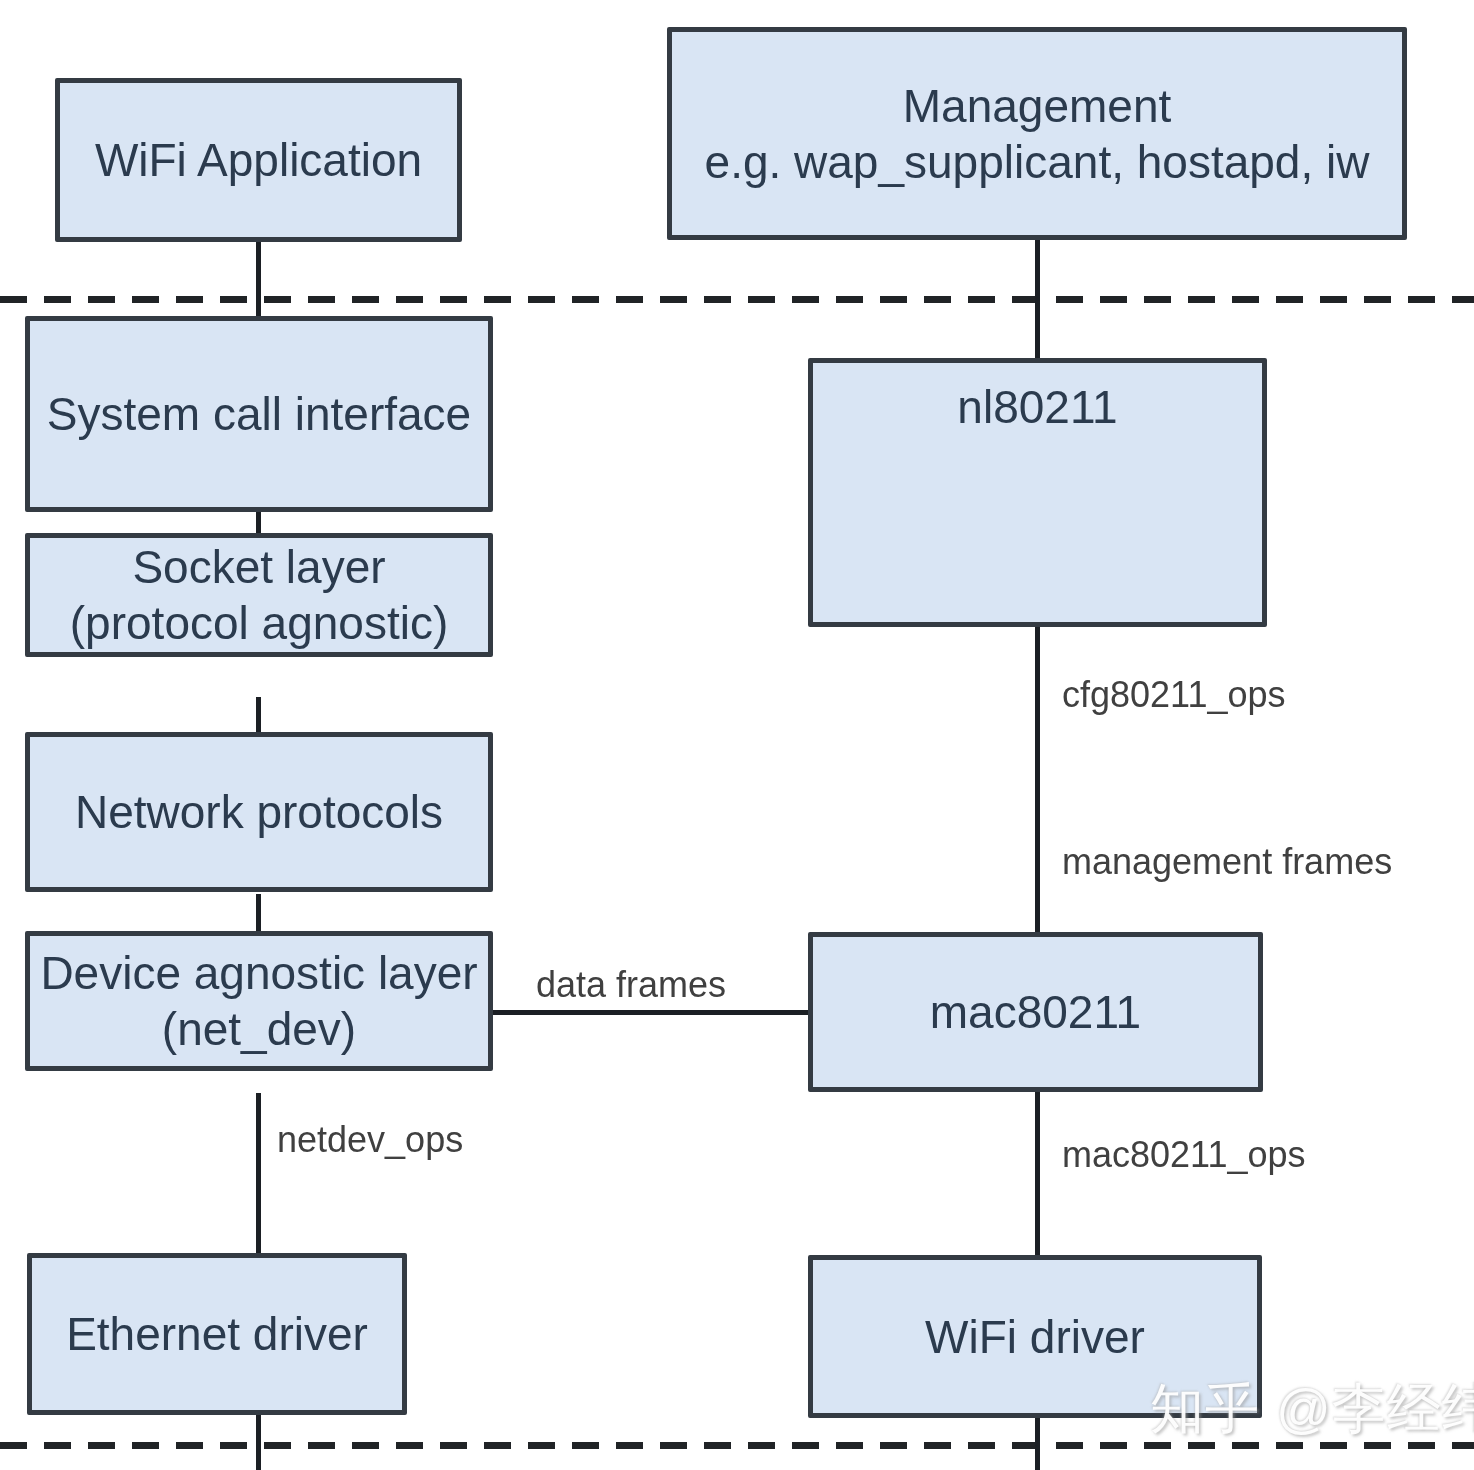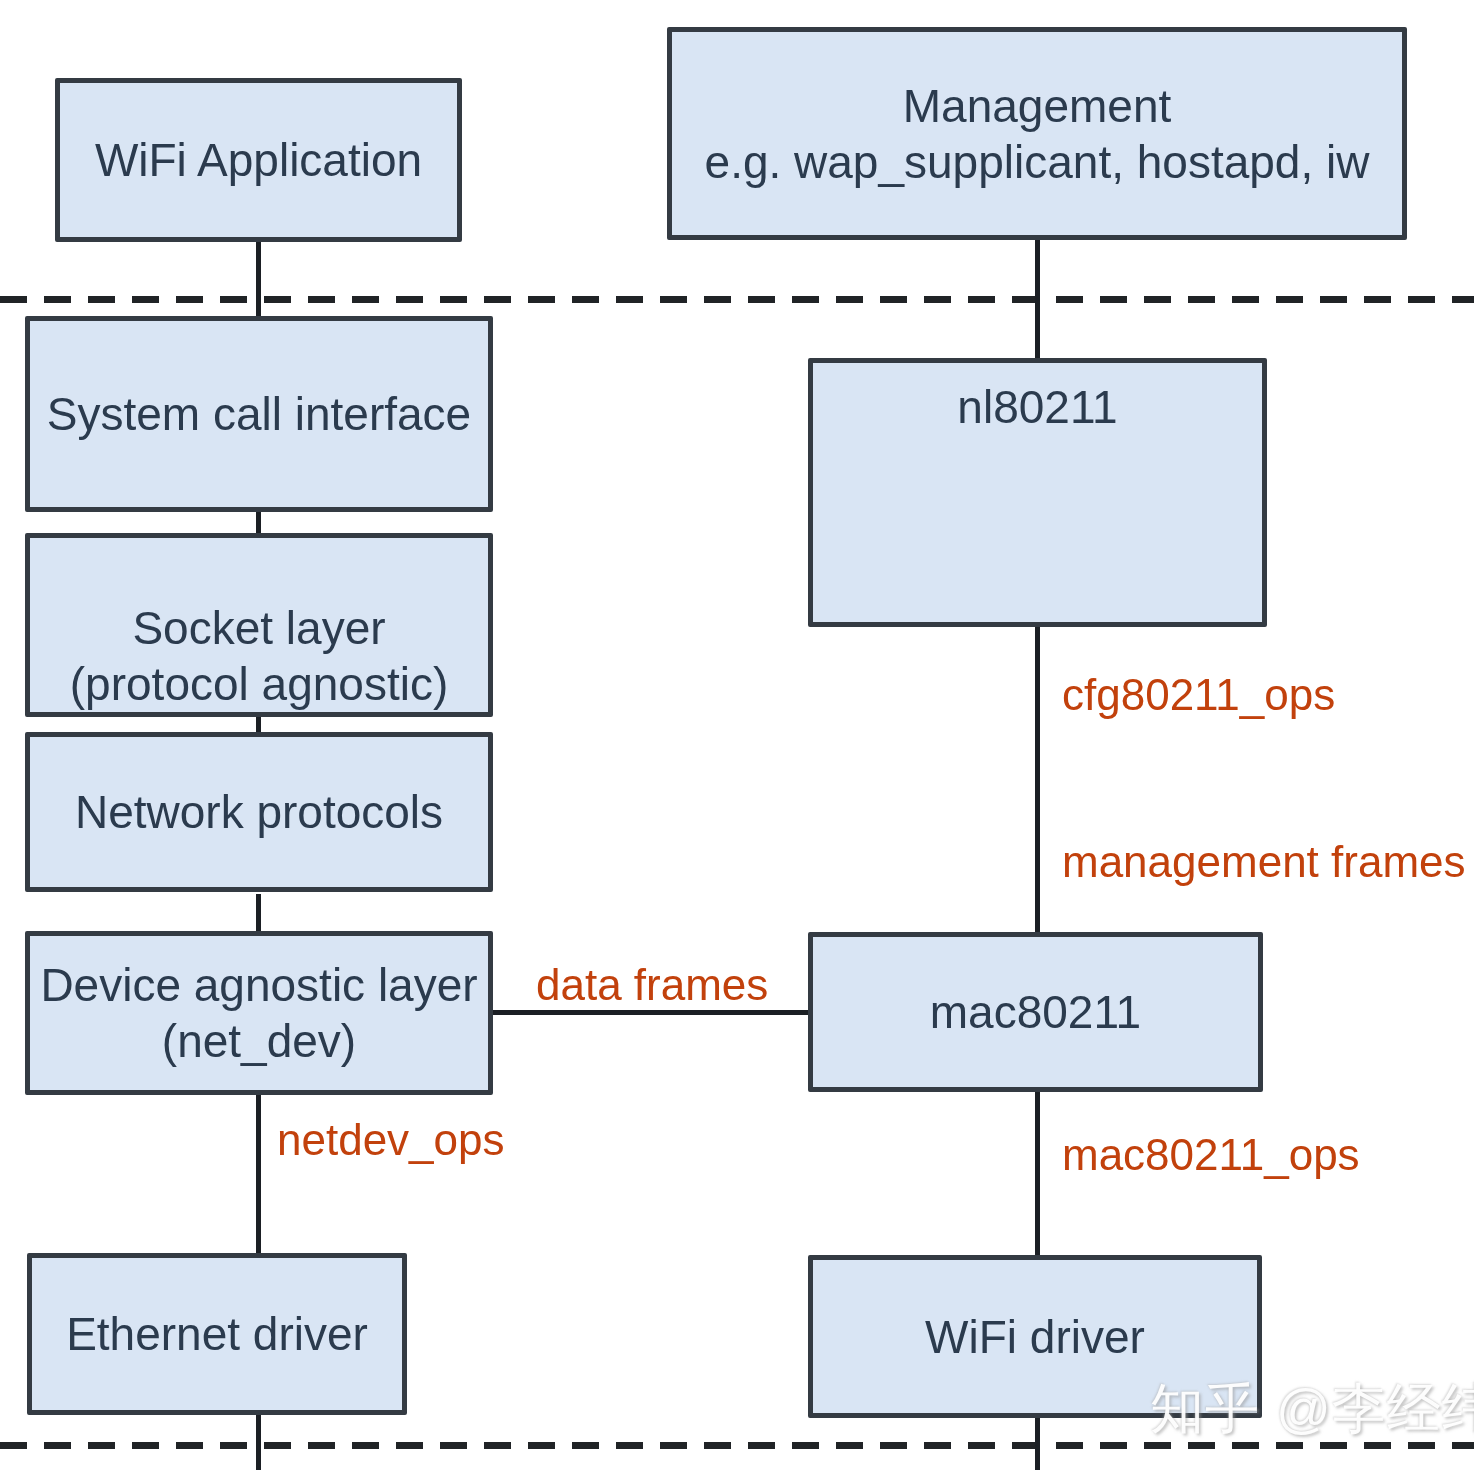--- a/index.html
+++ b/index.html
@@ -54,22 +54,22 @@
     position: absolute;
     left: 0;
     width: 1474px;
     height: 7px;
     background: repeating-linear-gradient(90deg,
       #202326 0px, #202326 27px,
       transparent 27px, transparent 44px);
   }
   .elabel {
     position: absolute;
-    color: #c2410c;
-    font-size: 44px;
+    color: #404040;
+    font-size: 36px;
     line-height: 56px;
     white-space: nowrap;
   }
   .watermark {
     position: absolute;
     color: rgba(255,255,255,0.95);
     font-size: 54px;
     line-height: 60px;
     white-space: nowrap;
     text-shadow: 2px 2px 3px rgba(150,150,150,0.55), -1px -1px 2px rgba(170,170,170,0.4);
@@ -99,30 +99,30 @@
   <div class="hline" style="left:491px; top:1010px; width:319px;"></div>
 
   <div class="box" style="left:55px; top:78px; width:407px; height:164px;">
     <div class="ln">WiFi Application</div>
   </div>
 
   <div class="box" style="left:25px; top:316px; width:468px; height:196px;">
     <div class="ln">System call interface</div>
   </div>
 
-  <div class="box" style="left:25px; top:533px; width:468px; height:184px;justify-content:flex-end;">
+  <div class="box" style="left:25px; top:533px; width:468px; height:124px;">
     <div class="ln">Socket layer</div>
     <div class="ln">(protocol agnostic)</div>
   </div>
 
   <div class="box" style="left:25px; top:732px; width:468px; height:160px;">
     <div class="ln">Network protocols</div>
   </div>
 
-  <div class="box" style="left:25px; top:931px; width:468px; height:164px;">
+  <div class="box" style="left:25px; top:931px; width:468px; height:140px;">
     <div class="ln">Device agnostic layer</div>
     <div class="ln">(net_dev)</div>
   </div>
 
   <div class="box" style="left:27px; top:1253px; width:380px; height:162px;align-items:center;">
     <div class="ln">Ethernet driver</div>
   </div>
 
   <div class="box" style="left:667px; top:27px; width:740px; height:213px;">
     <div class="ln">Management</div>

